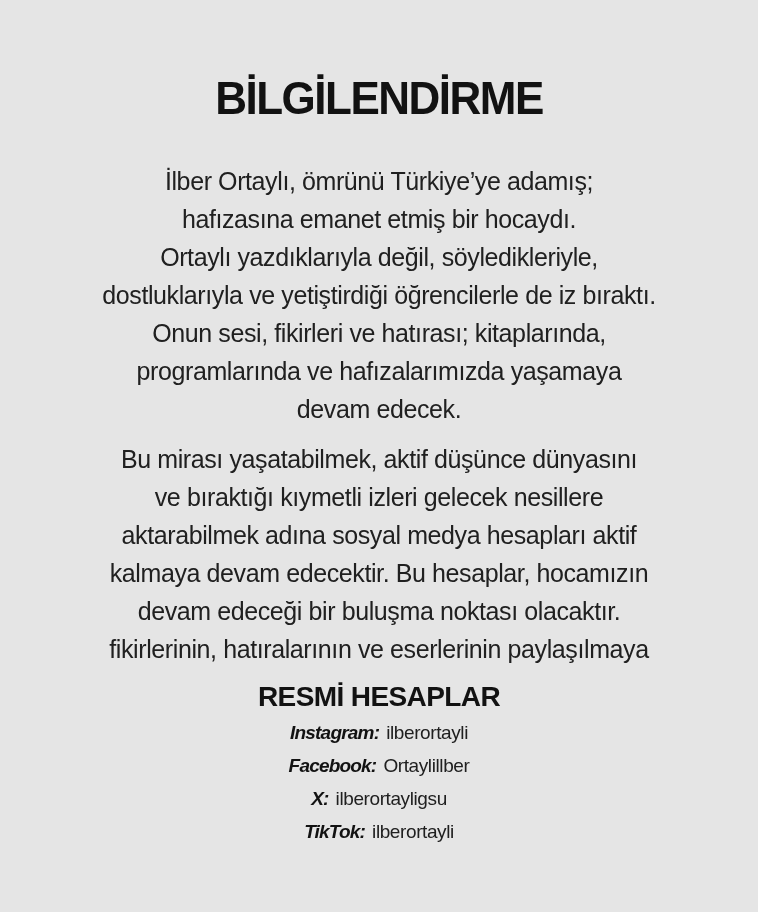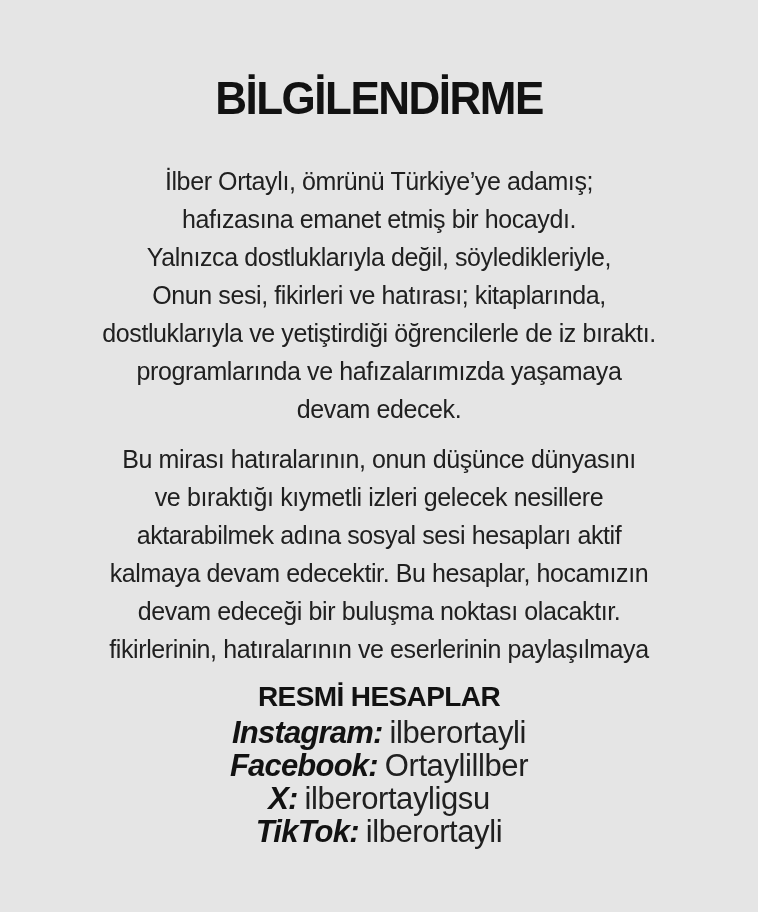--- a/index.html
+++ b/index.html
@@ -48,21 +48,21 @@
   }
   .accounts-heading {
     font-size: 28px;
     line-height: 34px;
     font-weight: 800;
     letter-spacing: -0.6px;
     color: #121212;
     margin: 0 0 2px 0;
   }
   .account-row {
-    font-size: 31px;
+    font-size: 19px;
     line-height: 33px;
     letter-spacing: -0.4px;
     white-space: nowrap;
     color: #202020;
   }
   .account-row .platform {
     font-weight: 700;
     font-style: italic;
     color: #121212;
     margin-right: 7px;
@@ -72,31 +72,31 @@
 </head>
 <body>
 
 <div class="page">
 
   <h1 class="doc-title">BİLGİLENDİRME</h1>
 
   <div class="para para-1">
     <div class="line">İlber Ortaylı, ömrünü Türkiye’ye adamış;</div>
     <div class="line">hafızasına emanet etmiş bir hocaydı.</div>
-    <div class="line">Yalnızca dostluklarıyla değil, söyledikleriyle,</div>
+    <div class="line">Ortaylı yazdıklarıyla değil, söyledikleriyle,</div>
+    <div class="line">dostluklarıyla ve yetiştirdiği öğrencilerle de iz bıraktı.</div>
     <div class="line">Onun sesi, fikirleri ve hatırası; kitaplarında,</div>
-    <div class="line">dostluklarıyla ve yetiştirdiği öğrencilerle de iz bıraktı.</div>
     <div class="line">programlarında ve hafızalarımızda yaşamaya</div>
     <div class="line">devam edecek.</div>
   </div>
 
   <div class="para para-2">
-    <div class="line">Bu mirası hatıralarının, onun düşünce dünyasını</div>
+    <div class="line">Bu mirası yaşatabilmek, aktif düşünce dünyasını</div>
     <div class="line">ve bıraktığı kıymetli izleri gelecek nesillere</div>
-    <div class="line">aktarabilmek adına sosyal sesi hesapları aktif</div>
+    <div class="line">aktarabilmek adına sosyal medya hesapları aktif</div>
     <div class="line">kalmaya devam edecektir. Bu hesaplar, hocamızın</div>
     <div class="line">devam edeceği bir buluşma noktası olacaktır.</div>
     <div class="line">fikirlerinin, hatıralarının ve eserlerinin paylaşılmaya</div>
   </div>
 
   <div class="accounts">
     <div class="accounts-heading">RESMİ HESAPLAR</div>
 
     <div class="account-row">
       <span class="platform">Instagram:</span><span class="handle">ilberortayli</span>

